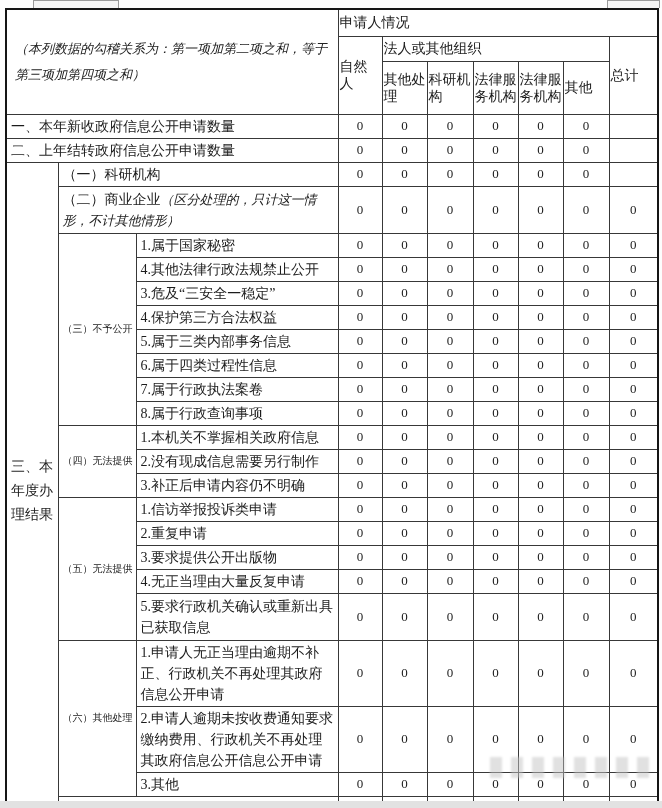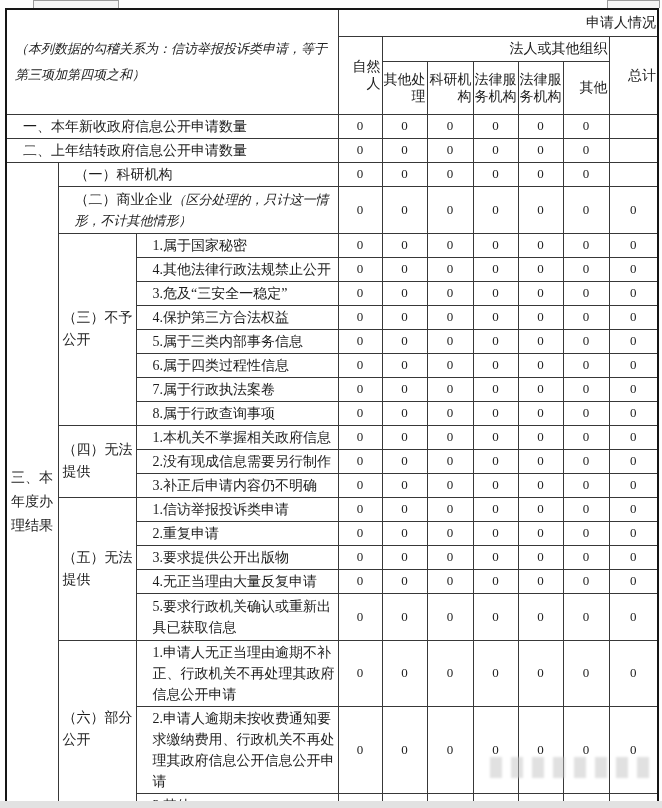--- a/index.html
+++ b/index.html
@@ -8,25 +8,25 @@
   .bottom-strip{position:absolute;left:0;top:801px;width:662px;height:7px;background:#e2e2e2;}
   .edge-frag{position:absolute;top:0;height:7px;border:1px solid #9a9a9a;border-bottom:none;background:#f5f5f5;}
   .frag-left{left:33px;width:84px;}
   .frag-right{left:607px;width:51px;}
   .watermark{position:absolute;left:490px;top:757px;width:168px;height:21px;z-index:5;
     background:repeating-linear-gradient(90deg,rgba(195,195,195,.5) 0 12px,rgba(255,255,255,0) 12px 21px);
     filter:blur(.8px);}
   table{position:absolute;left:5px;top:8px;width:652px;border-collapse:collapse;table-layout:fixed;
     background:#fff;border:2px solid #151515;}
   td{border:1px solid #383838;overflow:hidden;vertical-align:middle;}
-  .hc{text-align:right;font-size:14px;line-height:17px;padding:0 1px;}
+  .hc{text-align:left;font-size:14px;line-height:17px;padding:0 1px;}
   .note{font-style:italic;font-size:13px;line-height:26px;padding:0 4px 0 8px;color:#222;}
-  .lab{font-size:14px;line-height:21px;padding:1px 2px 1px 16px;}
+  .lab{font-size:14px;line-height:21px;padding:1px 2px 1px 4px;}
   .s3{font-size:14px;line-height:24px;padding:0 2px 0 4px;}
-  .glab{font-size:14px;line-height:22px;padding:0 2px 0 4px;margin-left:20px;}
+  .glab{font-size:10px;line-height:22px;padding:0 2px 0 4px;margin-left:20px;}
   .kai{font-style:italic;font-size:13px;}
   .v{text-align:center;font-size:13px;}
   tr.h27{height:27px;} tr.h25{height:25px;} tr.h53{height:53px;}
   tr.h23{height:23px;} tr.h22{height:22px;} tr.h21{height:21px;}
   tr.h47{height:47px;} tr.h64{height:64px;}
 </style>
 </head>
 <body>
 
 <div class="stage">
@@ -42,21 +42,21 @@
         <col style="width:45px">
         <col style="width:46px">
       <col style="width:45px">
         <col style="width:45px">
         <col style="width:46px">
         <col style="width:49px">
     </colgroup>
 
     <tbody>
         <tr class="h27">
-      <td class="note" colspan="3" rowspan="3">（本列数据的勾稽关系为：信访举报投诉类申请，等于第三项加第四项之和）</td>
+      <td class="note" colspan="3" rowspan="3">（本列数据的勾稽关系为：第一项加第二项之和，等于第三项加第四项之和）</td>
       <td class="hc" colspan="7">申请人情况</td>
     </tr>
     <tr class="h25">
       <td class="hc" rowspan="2">自然人</td>
       <td class="hc" colspan="5">法人或其他组织</td>
       <td class="hc" rowspan="2">总计</td>
     </tr>
     <tr class="h53">
       <td class="hc">其他处理</td>
       <td class="hc">科研机构</td>
@@ -268,21 +268,21 @@
           <td class="v">0</td>
           <td class="v">0</td>
           <td class="v">0</td>
           <td class="v">0</td>
           <td class="v">0</td>
           <td class="v">0</td>
           <td class="v">0</td>
         </tr>
 
     <tr class="h64">
-      <td class="glab" rowspan="3">（六）部分公开</td>
+      <td class="glab" rowspan="3">（六）其他处理</td>
       <td class="lab">1.申请人无正当理由逾期不补正、行政机关不再处理其政府信息公开申请</td>
     <td class="v">0</td>
           <td class="v">0</td>
           <td class="v">0</td>
           <td class="v">0</td>
           <td class="v">0</td>
           <td class="v">0</td>
           <td class="v">0</td>
         </tr>
     <tr class="h64">

